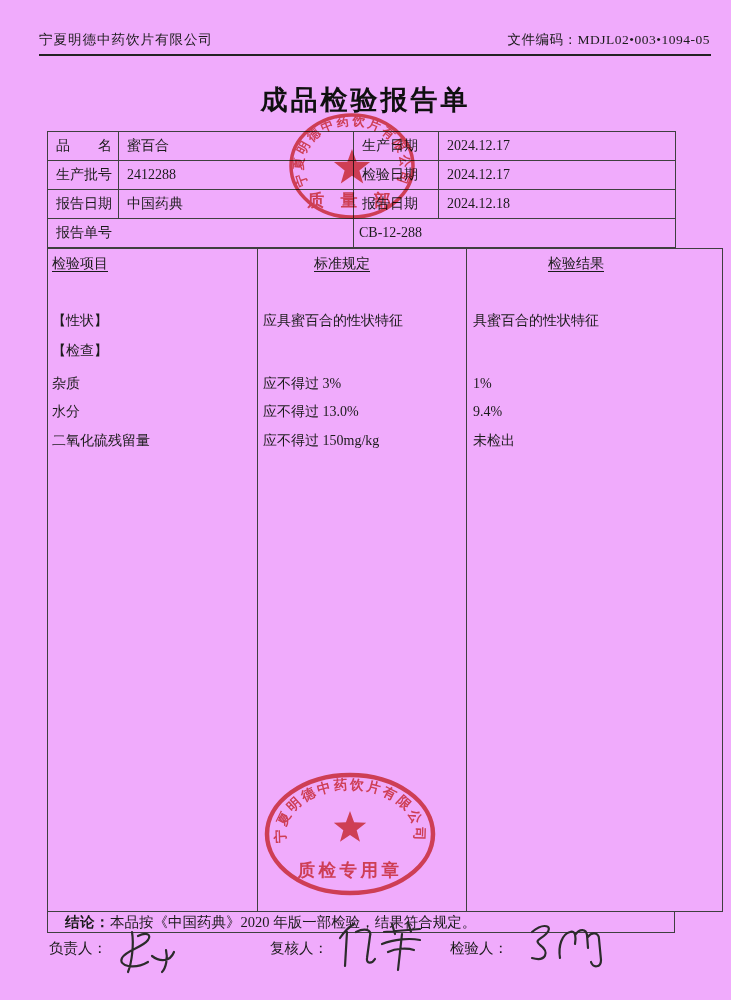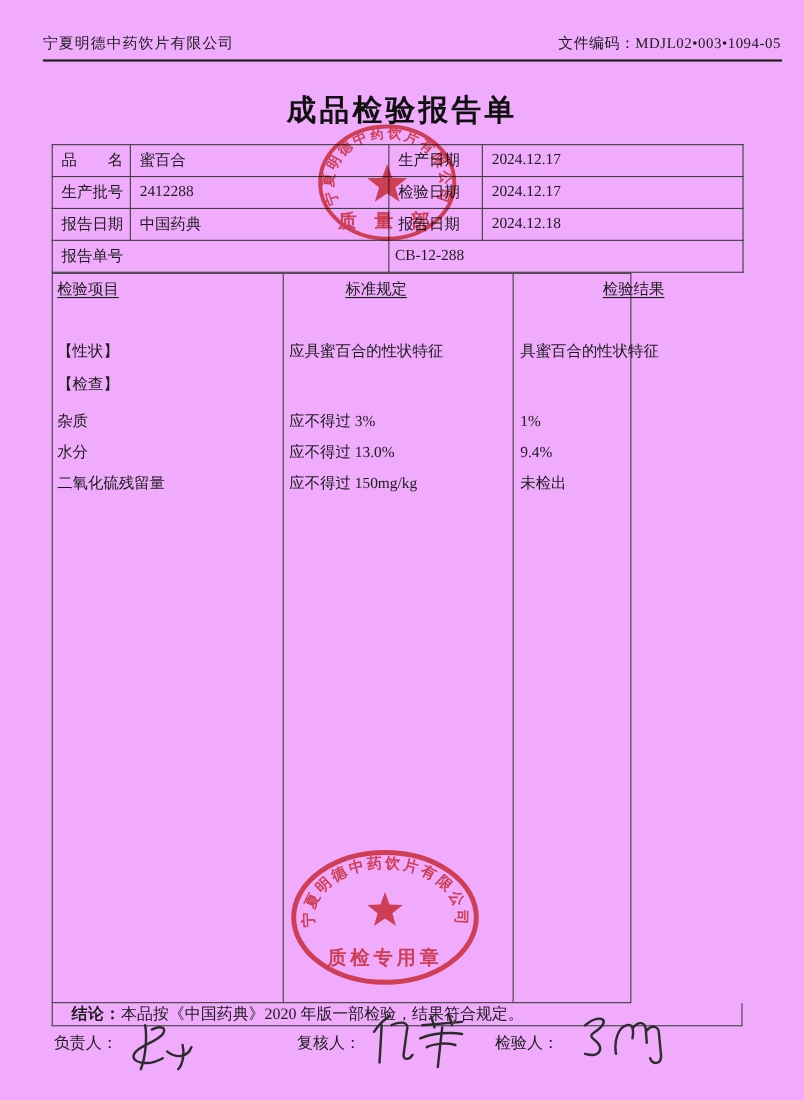--- a/index.html
+++ b/index.html
@@ -11,21 +11,21 @@
   .hdr-company{position:absolute;left:39px;top:31px;font-size:13.5px;letter-spacing:1px;}
   .hdr-code{position:absolute;right:21px;top:31px;font-size:13.5px;letter-spacing:.5px;white-space:nowrap;}
   .hdr-rule{position:absolute;left:39px;top:54px;width:672px;height:2px;background:#222;}
   .title{position:absolute;left:0;top:82px;width:731px;margin:0;text-align:center;
     font-size:27px;font-weight:bold;letter-spacing:3px;color:#101010;}
   
   table.info{position:absolute;left:47px;top:131px;width:628px;border-collapse:collapse;table-layout:fixed;}
   table.info td{border:1px solid #3f3f3f;height:28px;font-size:14px;padding:0 0 0 8px;white-space:nowrap;overflow:hidden;}
   table.info td.cb{padding-left:5px;}
   
-  .insp{position:absolute;left:47px;top:248px;width:527px;height:664px;border:1px solid #3f3f3f;box-sizing:border-box;}
+  .insp{position:absolute;left:47px;top:248px;width:676px;height:664px;border:1px solid #3f3f3f;box-sizing:border-box;}
   .insp .vline{position:absolute;top:0;width:1px;height:100%;background:#3f3f3f;}
   .insp .v1{left:209px;}
   .insp .v2{left:418px;}
   .cell{position:absolute;font-size:14px;line-height:16px;white-space:nowrap;color:#1b1b1b;}
   .hd{text-decoration:underline;text-underline-offset:3px;}
   
   .concl{position:absolute;left:47px;top:912px;width:628px;height:21px;box-sizing:border-box;
     border-left:1px solid #3f3f3f;border-right:1px solid #3f3f3f;border-bottom:1px solid #3f3f3f;
     font-size:14.5px;line-height:20px;padding-left:17px;white-space:nowrap;}
   .concl b{letter-spacing:.5px;}

